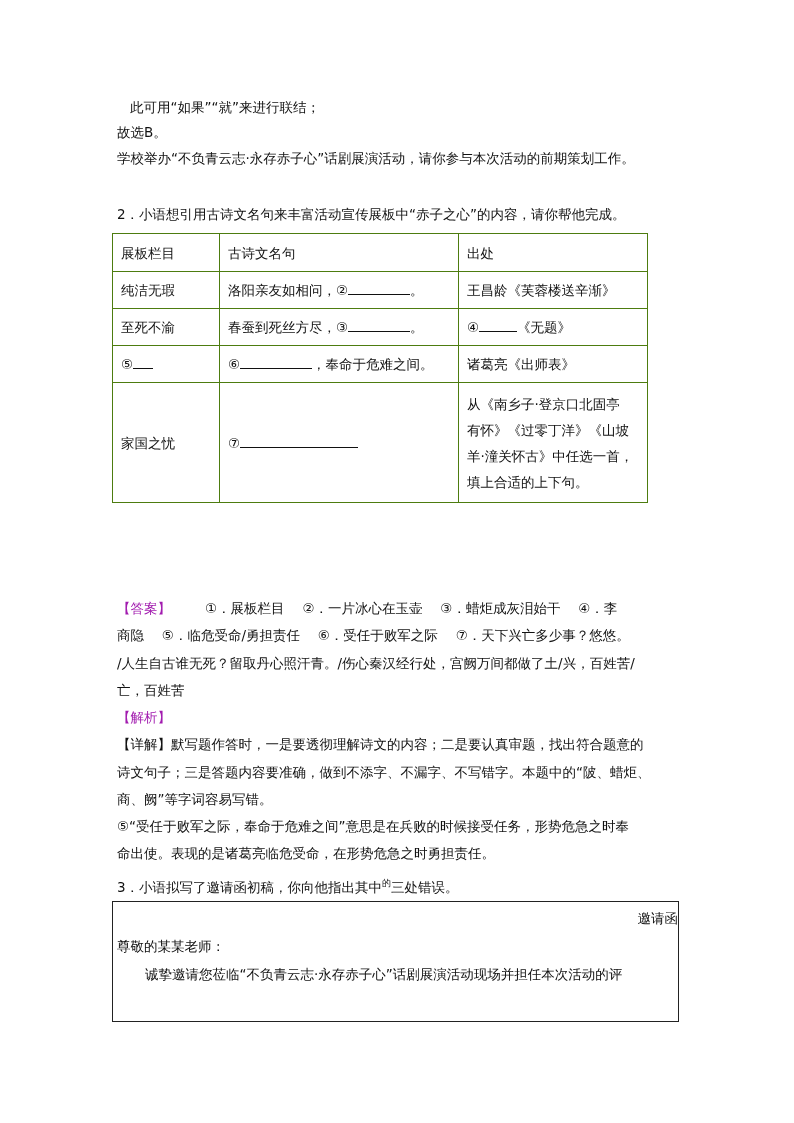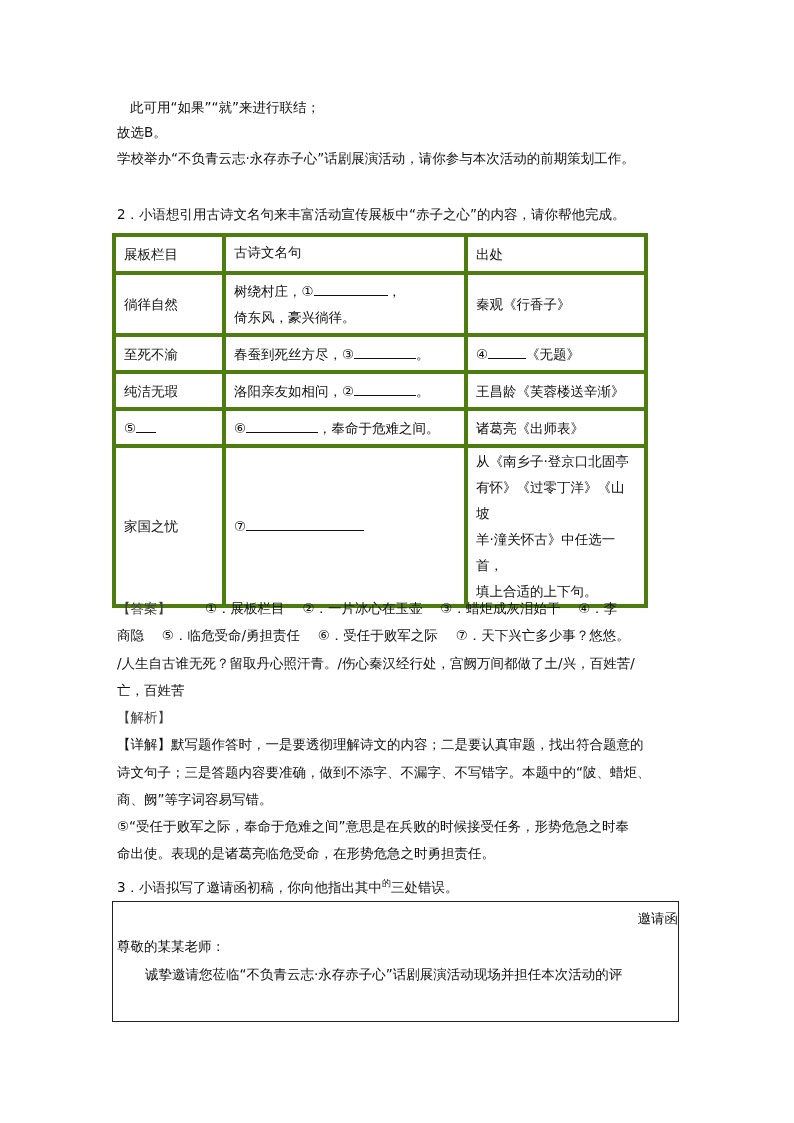--- a/index.html
+++ b/index.html
@@ -1,23 +1,23 @@
 <!DOCTYPE html>
 <html><head>
 <meta charset="utf-8">
 <style>
   html, body { margin: 0; padding: 0; background: #ffffff; }
   body { width: 794px; height: 1123px; position: relative; overflow: hidden;
          font-family: "DejaVu Sans", "Liberation Sans", sans-serif; font-size: 13.5px; color: #111; }
   .line { position: absolute; left: 0; white-space: nowrap; line-height: 20px; }
-  .blue { color: #404040; }
+  .blue { color: #a21caf; }
   table.exhibit { position: absolute; left: 112px; top: 233px; width: 536px; border-collapse: collapse; }
-  table.exhibit td { border: 4px solid #4d7c0f; padding: 0 8px; font-size: 13.5px; vertical-align: middle; line-height: 26px; }
+  table.exhibit td { border: 1px solid #4d7c0f; padding: 0 8px; font-size: 13.5px; vertical-align: middle; line-height: 26px; }
   .col1 { width: 90px; }
-  .col2 { width: 222px; font-family: Liberation Mono, monospace; }
+  .col2 { width: 222px; }
   .blank { display: inline-block; border-bottom: 1px solid #111; height: 14px; vertical-align: baseline; }
   .b1 { width: 74px; } .b2 { width: 62px; } .b3 { width: 62px; } .b4 { width: 38px; } .b5 { width: 20px; } .b6 { width: 72px; } .b7 { width: 118px; }
   .box { position: absolute; left: 112px; top: 901px; width: 565px; height: 119px; border: 1px solid #222; }
   .box .title { text-align: right; line-height: 28px; margin-top: 2px; }
   .box .p { line-height: 28px; padding-left: 4px; white-space: nowrap; }
   .box .indent { padding-left: 32px; }
   sup.small { font-size: 9px; vertical-align: 6px; }
 </style>
 </head>
 <body>
@@ -28,37 +28,29 @@
 
 <div class="line" style="left:117px;top:204px">2．小语想引用古诗文名句来丰富活动宣传展板中“赤子之心”的内容，请你帮他完成。</div>
 
 <table class="exhibit">
   <tbody>
       <tr style="height:38px">
     <td class="col1"><span>展板栏目</span></td>
     <td class="col2"><span>古诗文名句</span></td>
     <td><span>出处</span></td>
   </tr>
-  <tr style="height:62px">
-    <td>徜徉自然</td>
-    <td>
-      <div><span>树绕村庄，①</span><span class="blank b1"></span><span>，</span></div>
-      <div>倚东风，豪兴徜徉。</div>
-    </td>
-    <td>秦观《行香子》</td>
+  <tr style="height:37px">
+    <td>纯洁无瑕</td>
+    <td><span>洛阳亲友如相问，②</span><span class="blank b2"></span><span>。</span></td>
+    <td>王昌龄《芙蓉楼送辛渐》</td>
   </tr>
   <tr style="height:37px">
     <td>至死不渝</td>
     <td><span>春蚕到死丝方尽，③</span><span class="blank b3"></span><span>。</span></td>
     <td><span>④</span><span class="blank b4"></span><span>《无题》</span></td>
-  </tr>
-  <tr style="height:37px">
-    <td>纯洁无瑕</td>
-    <td><span>洛阳亲友如相问，②</span><span class="blank b2"></span><span>。</span></td>
-    <td>王昌龄《芙蓉楼送辛渐》</td>
   </tr>
   <tr style="height:37px">
     <td><span>⑤</span><span class="blank b5"></span></td>
     <td><span>⑥</span><span class="blank b6"></span><span>，奉命于危难之间。</span></td>
     <td>诸葛亮《出师表》</td>
   </tr>
   <tr style="height:120px">
     <td>家国之忧</td>
     <td><span>⑦</span><span class="blank b7"></span></td>
     <td>

